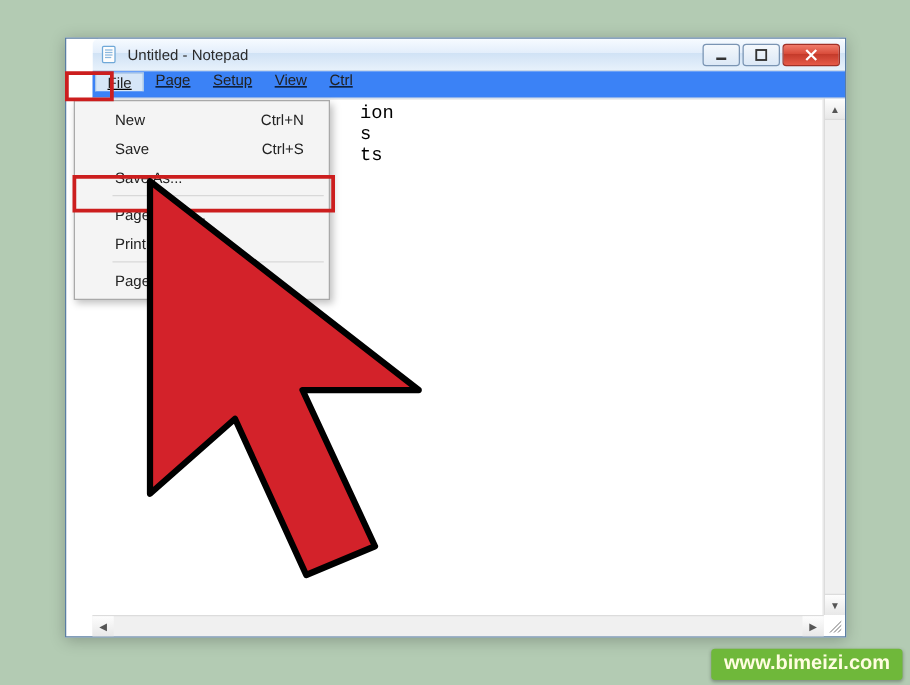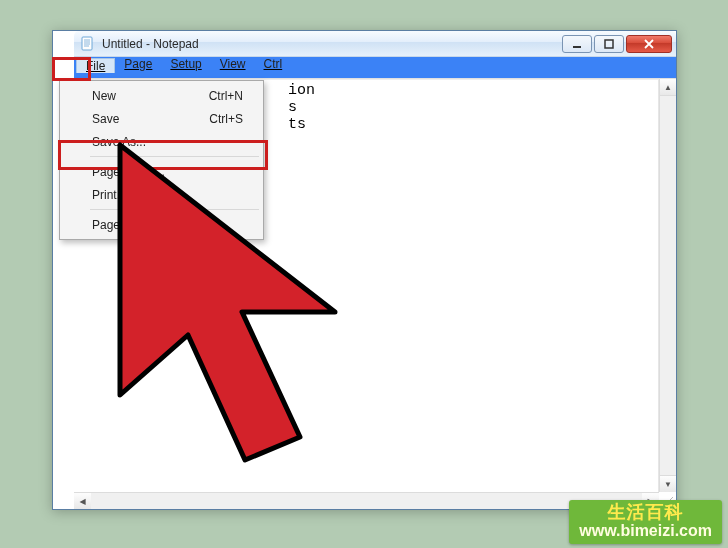--- a/index.html
+++ b/index.html
@@ -291,15 +291,14 @@
            L 10 255
            L 78 195
            L 135 320
            L 190 297
            L 132 172
            L 225 172
            Z" fill="#d3222a" stroke="#000" stroke-width="5" stroke-linejoin="round"></path>
 </svg>
 
 <div class="watermark">
-  <div class="line1">生活百科</div>
   <div class="line2">www.bimeizi.com</div>
 </div>
 
 </body></html>

